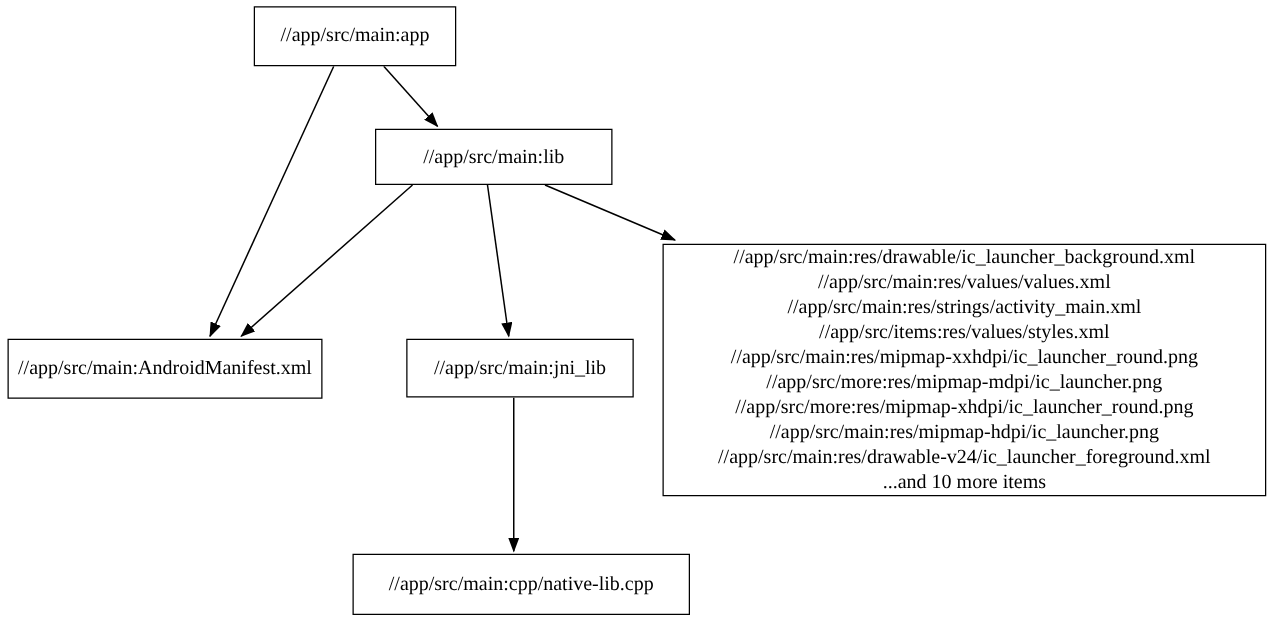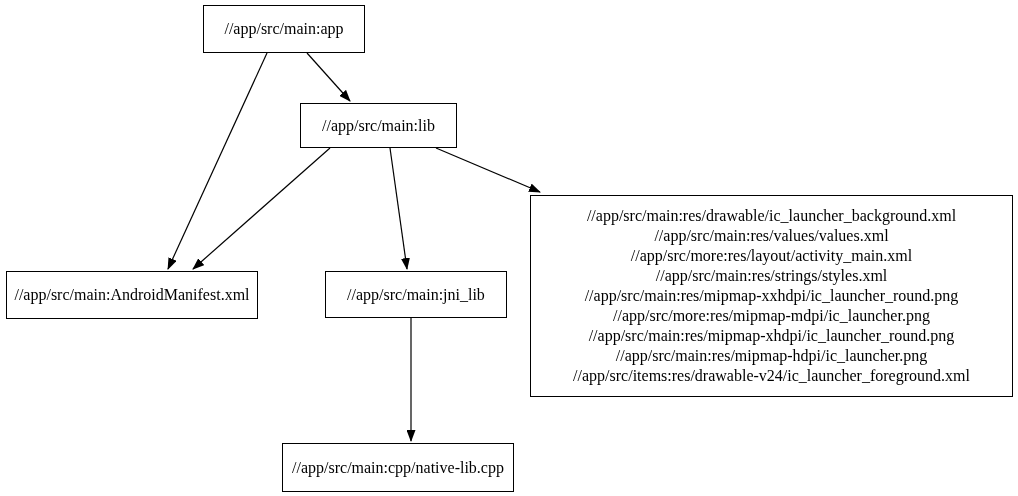--- a/index.html
+++ b/index.html
@@ -31,25 +31,25 @@
     font-size: 16px;
     line-height: 20px;
     white-space: nowrap;
     z-index: 1;
   }
   .node.multi {
     flex-direction: column;
     padding: 2px 8px;
   }
   #node-app            { left: 203px; top: 5px;   width: 162px; height: 48px; }
-  #node-lib            { left: 300px; top: 103px; width: 157px; height: 45px; }
+  #node-lib            { left: 300px; top: 103px; width: 190px; height: 45px; }
   #node-manifest       { left: 6px;   top: 271px; width: 252px; height: 48px; }
   #node-jni-lib        { left: 325px; top: 271px; width: 182px; height: 47px; }
   #node-res-group      { left: 530px; top: 195px; width: 483px; height: 202px; }
-  #node-native-lib-cpp { left: 282px; top: 443px; width: 232px; height: 49px; }
+  #node-native-lib-cpp { left: 282px; top: 443px; width: 270px; height: 49px; }
   .res-line { display: block; }
 </style>
 </head>
 <body>
 
 <div id="canvas">
 
   <svg id="edges" viewBox="0 0 1018 496" xmlns="http://www.w3.org/2000/svg">
     <defs>
       <marker id="arrow" markerUnits="userSpaceOnUse" markerWidth="12" markerHeight="9" refX="11" refY="4.5" orient="auto">
@@ -76,26 +76,27 @@
     <span>//app/src/main:AndroidManifest.xml</span>
   </div>
 
   <div class="node" id="node-jni-lib">
     <span>//app/src/main:jni_lib</span>
   </div>
 
   <div class="node multi" id="node-res-group">
     <span class="res-line">//app/src/main:res/drawable/ic_launcher_background.xml</span>
     <span class="res-line">//app/src/main:res/values/values.xml</span>
-    <span class="res-line">//app/src/more:res/layout/activity_main.xml</span>
-    <span class="res-line">//app/src/main:res/strings/styles.xml</span>
+    <span class="res-line">//app/src/main:res/strings/activity_main.xml</span>
+    <span class="res-line">//app/src/items:res/values/styles.xml</span>
     <span class="res-line">//app/src/main:res/mipmap-xxhdpi/ic_launcher_round.png</span>
     <span class="res-line">//app/src/more:res/mipmap-mdpi/ic_launcher.png</span>
-    <span class="res-line">//app/src/main:res/mipmap-xhdpi/ic_launcher_round.png</span>
+    <span class="res-line">//app/src/more:res/mipmap-xhdpi/ic_launcher_round.png</span>
     <span class="res-line">//app/src/main:res/mipmap-hdpi/ic_launcher.png</span>
-    <span class="res-line">//app/src/items:res/drawable-v24/ic_launcher_foreground.xml</span>
+    <span class="res-line">//app/src/main:res/drawable-v24/ic_launcher_foreground.xml</span>
+    <span class="res-line">...and 10 more items</span>
   </div>
 
   <div class="node" id="node-native-lib-cpp">
     <span>//app/src/main:cpp/native-lib.cpp</span>
   </div>
 
 </div>
 
 </body></html>

